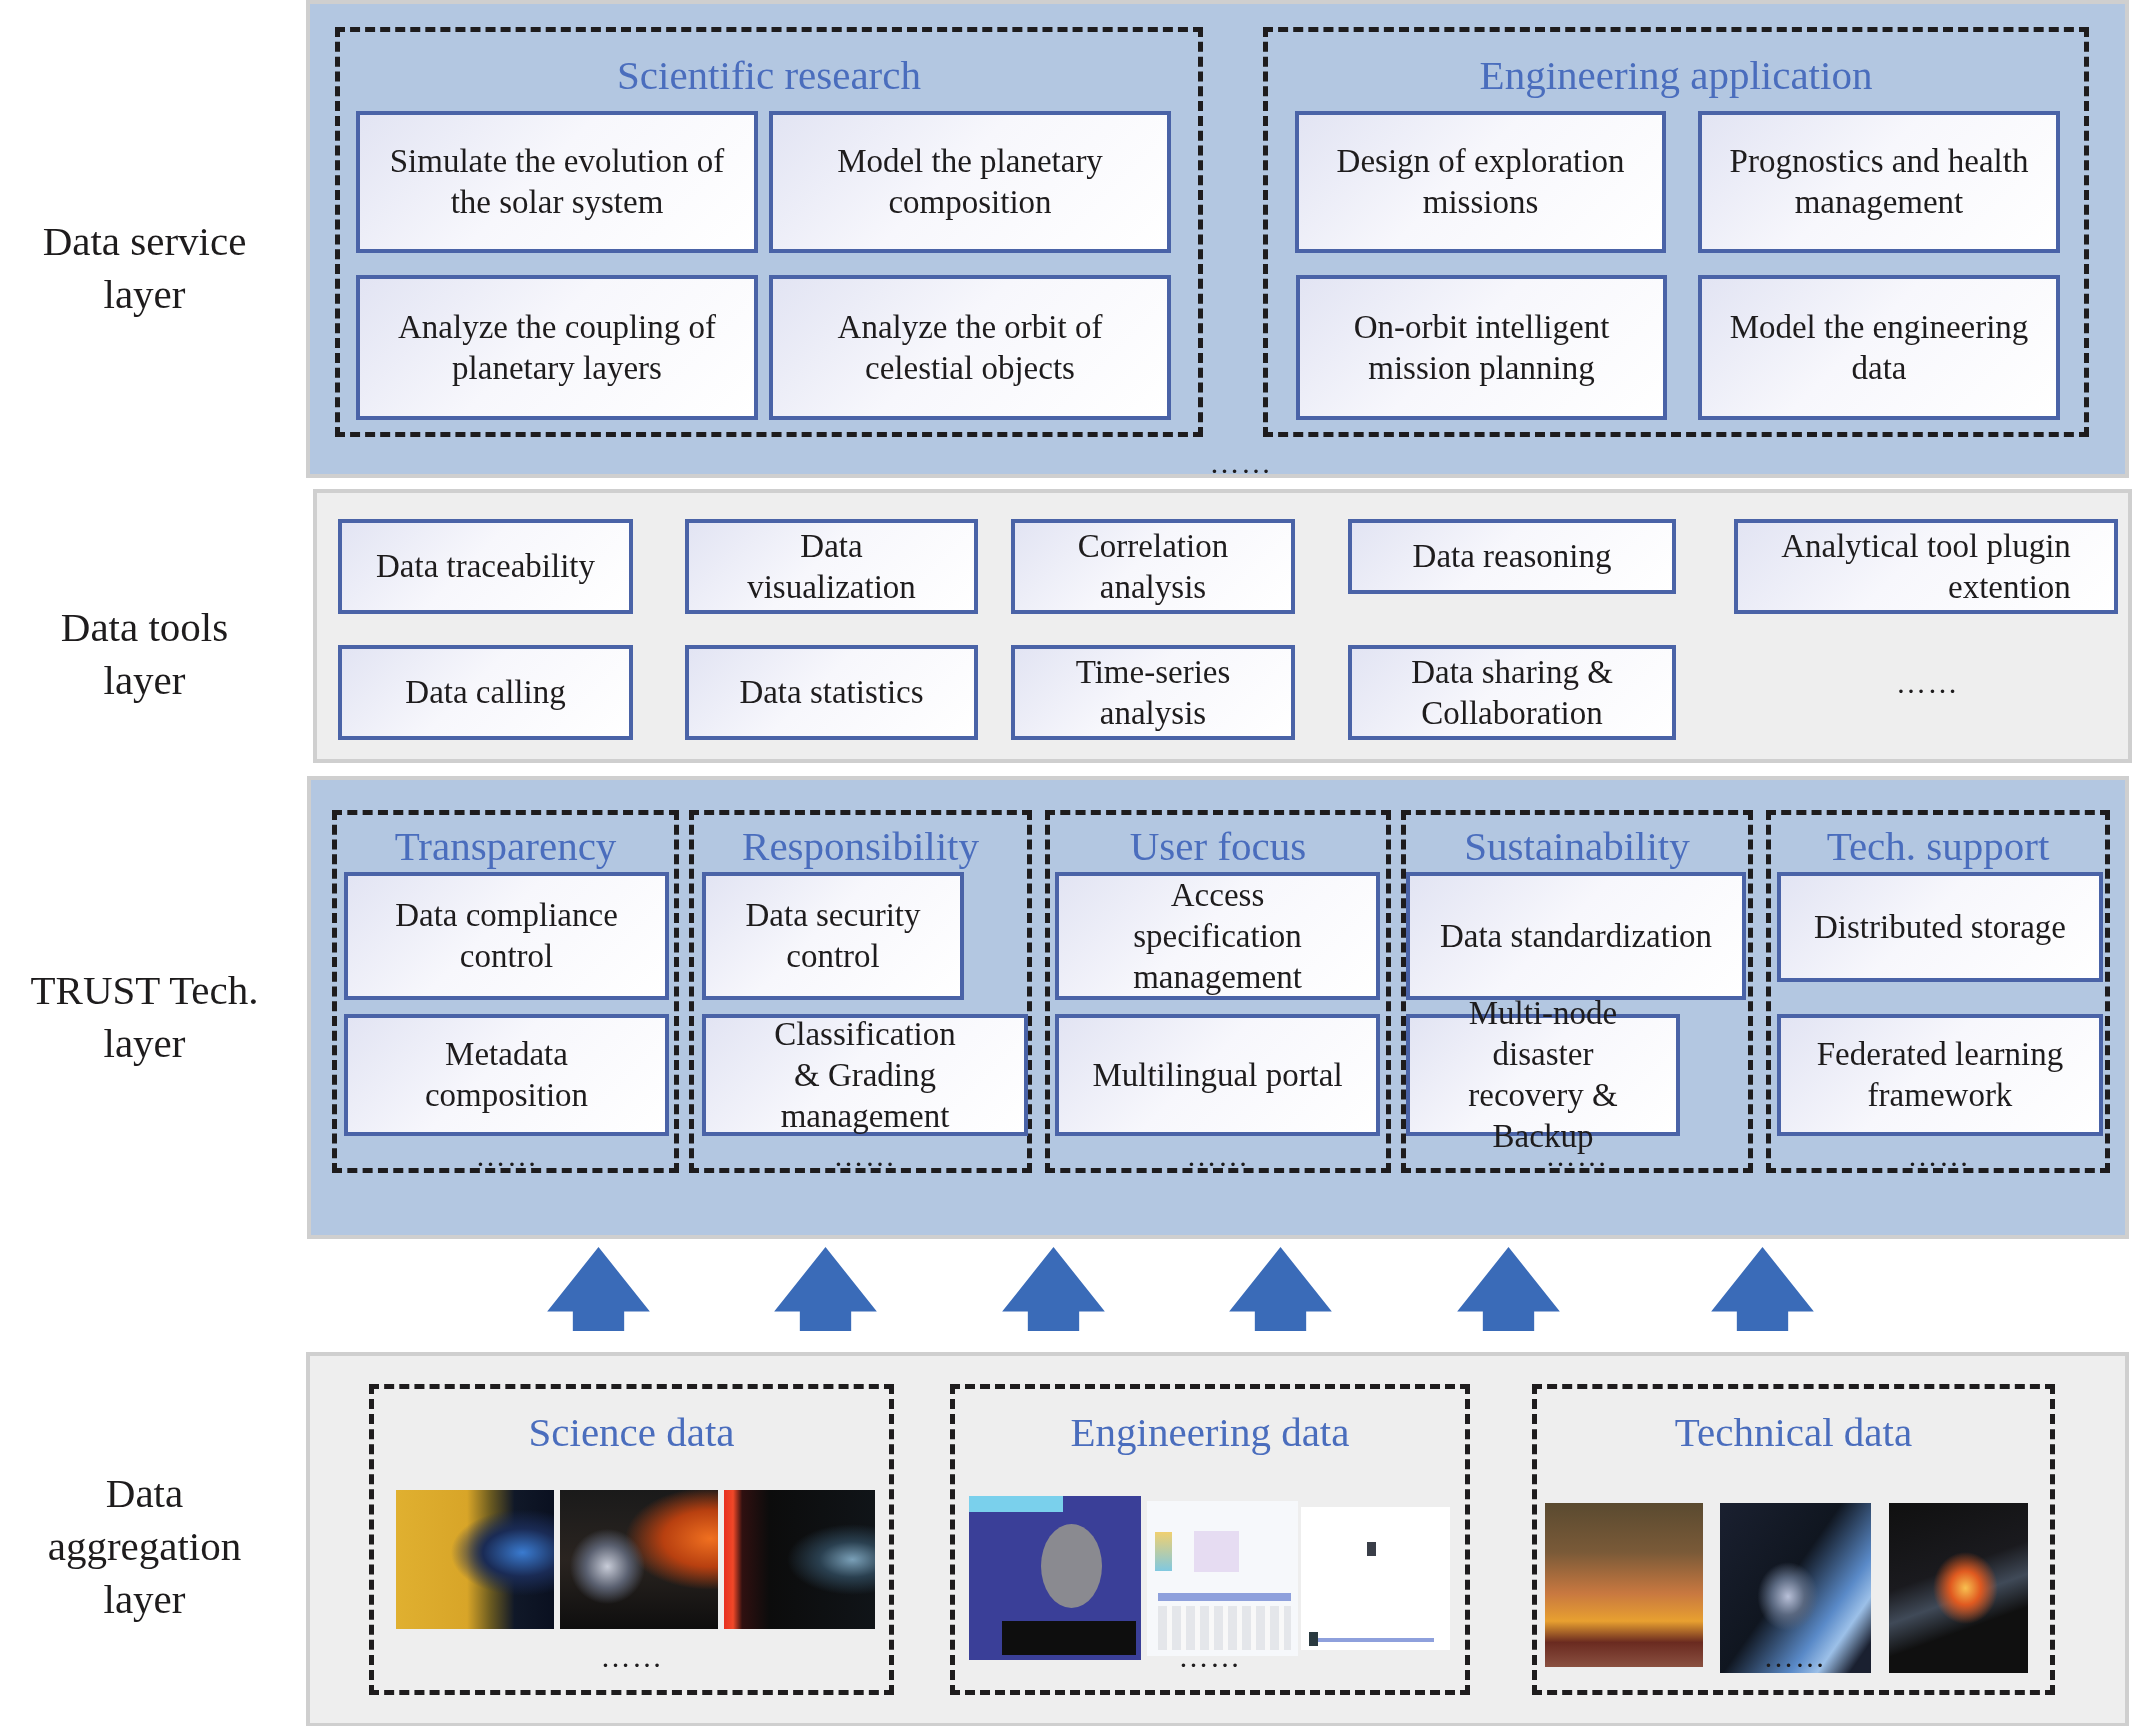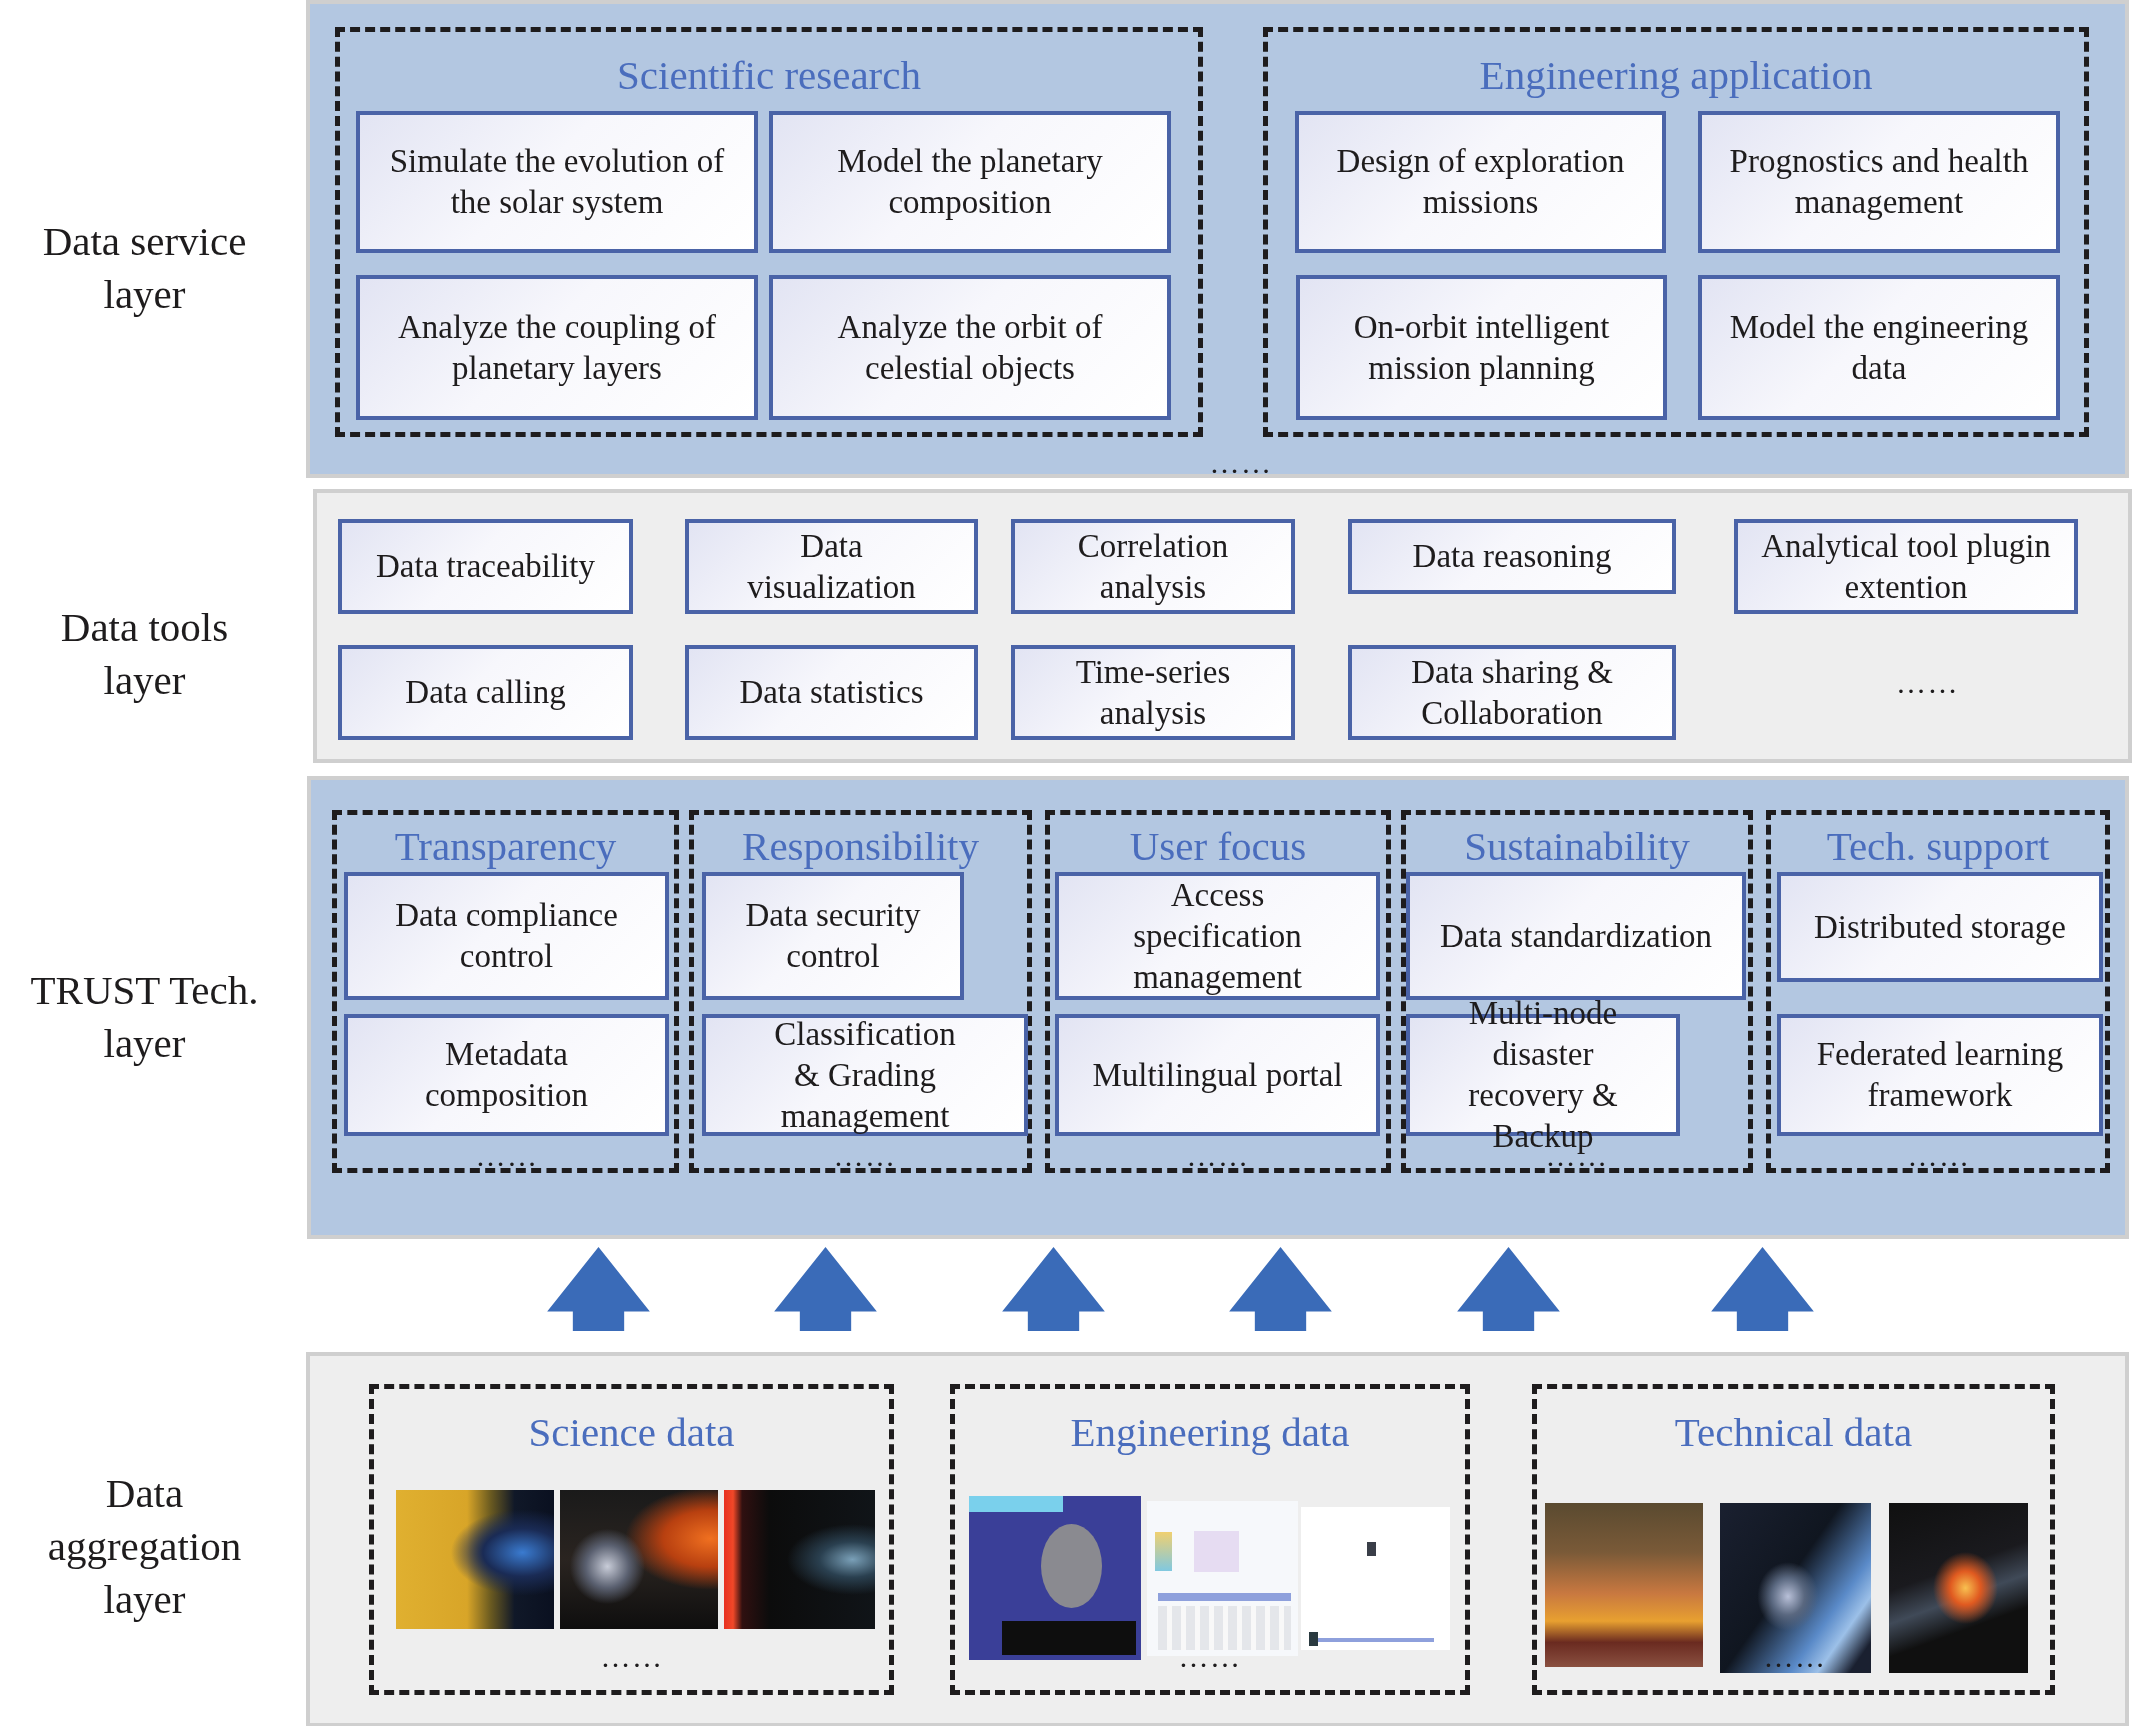--- a/index.html
+++ b/index.html
@@ -63,21 +63,21 @@
 
 <div class="dots" style="left:1194px; top:451px; width:94px;">……</div>
 
 <div class="abs panel-gray" style="left:313px; top:489px; width:1819px; height:274px;"></div>
 <div class="box" style="left:338px; top:519px; width:295px; height:95px;">Data traceability</div>
 <div class="box" style="left:685px; top:519px; width:293px; height:95px;">Data
 visualization</div>
 <div class="box" style="left:1011px; top:519px; width:284px; height:95px;">Correlation
 analysis</div>
 <div class="box" style="left:1348px; top:519px; width:328px; height:75px;">Data reasoning</div>
-<div class="box" style="left:1734px; top:519px; width:344px; height:95px;">Analytical tool plugin
+<div class="box" style="left:1734px; top:519px; width:384px; height:95px;text-align:right;">Analytical tool plugin
 extention</div>
 <div class="box" style="left:338px; top:645px; width:295px; height:95px;">Data calling</div>
 <div class="box" style="left:685px; top:645px; width:293px; height:95px;">Data statistics</div>
 <div class="box" style="left:1011px; top:645px; width:284px; height:95px;">Time-series
 analysis</div>
 <div class="box" style="left:1348px; top:645px; width:328px; height:95px;">Data sharing &amp;
 Collaboration</div>
 <div class="dots" style="left:1873px; top:671px; width:109px;">……</div>
 
 <div class="abs panel-blue" style="left:307px; top:776px; width:1822px; height:463px;"></div>

